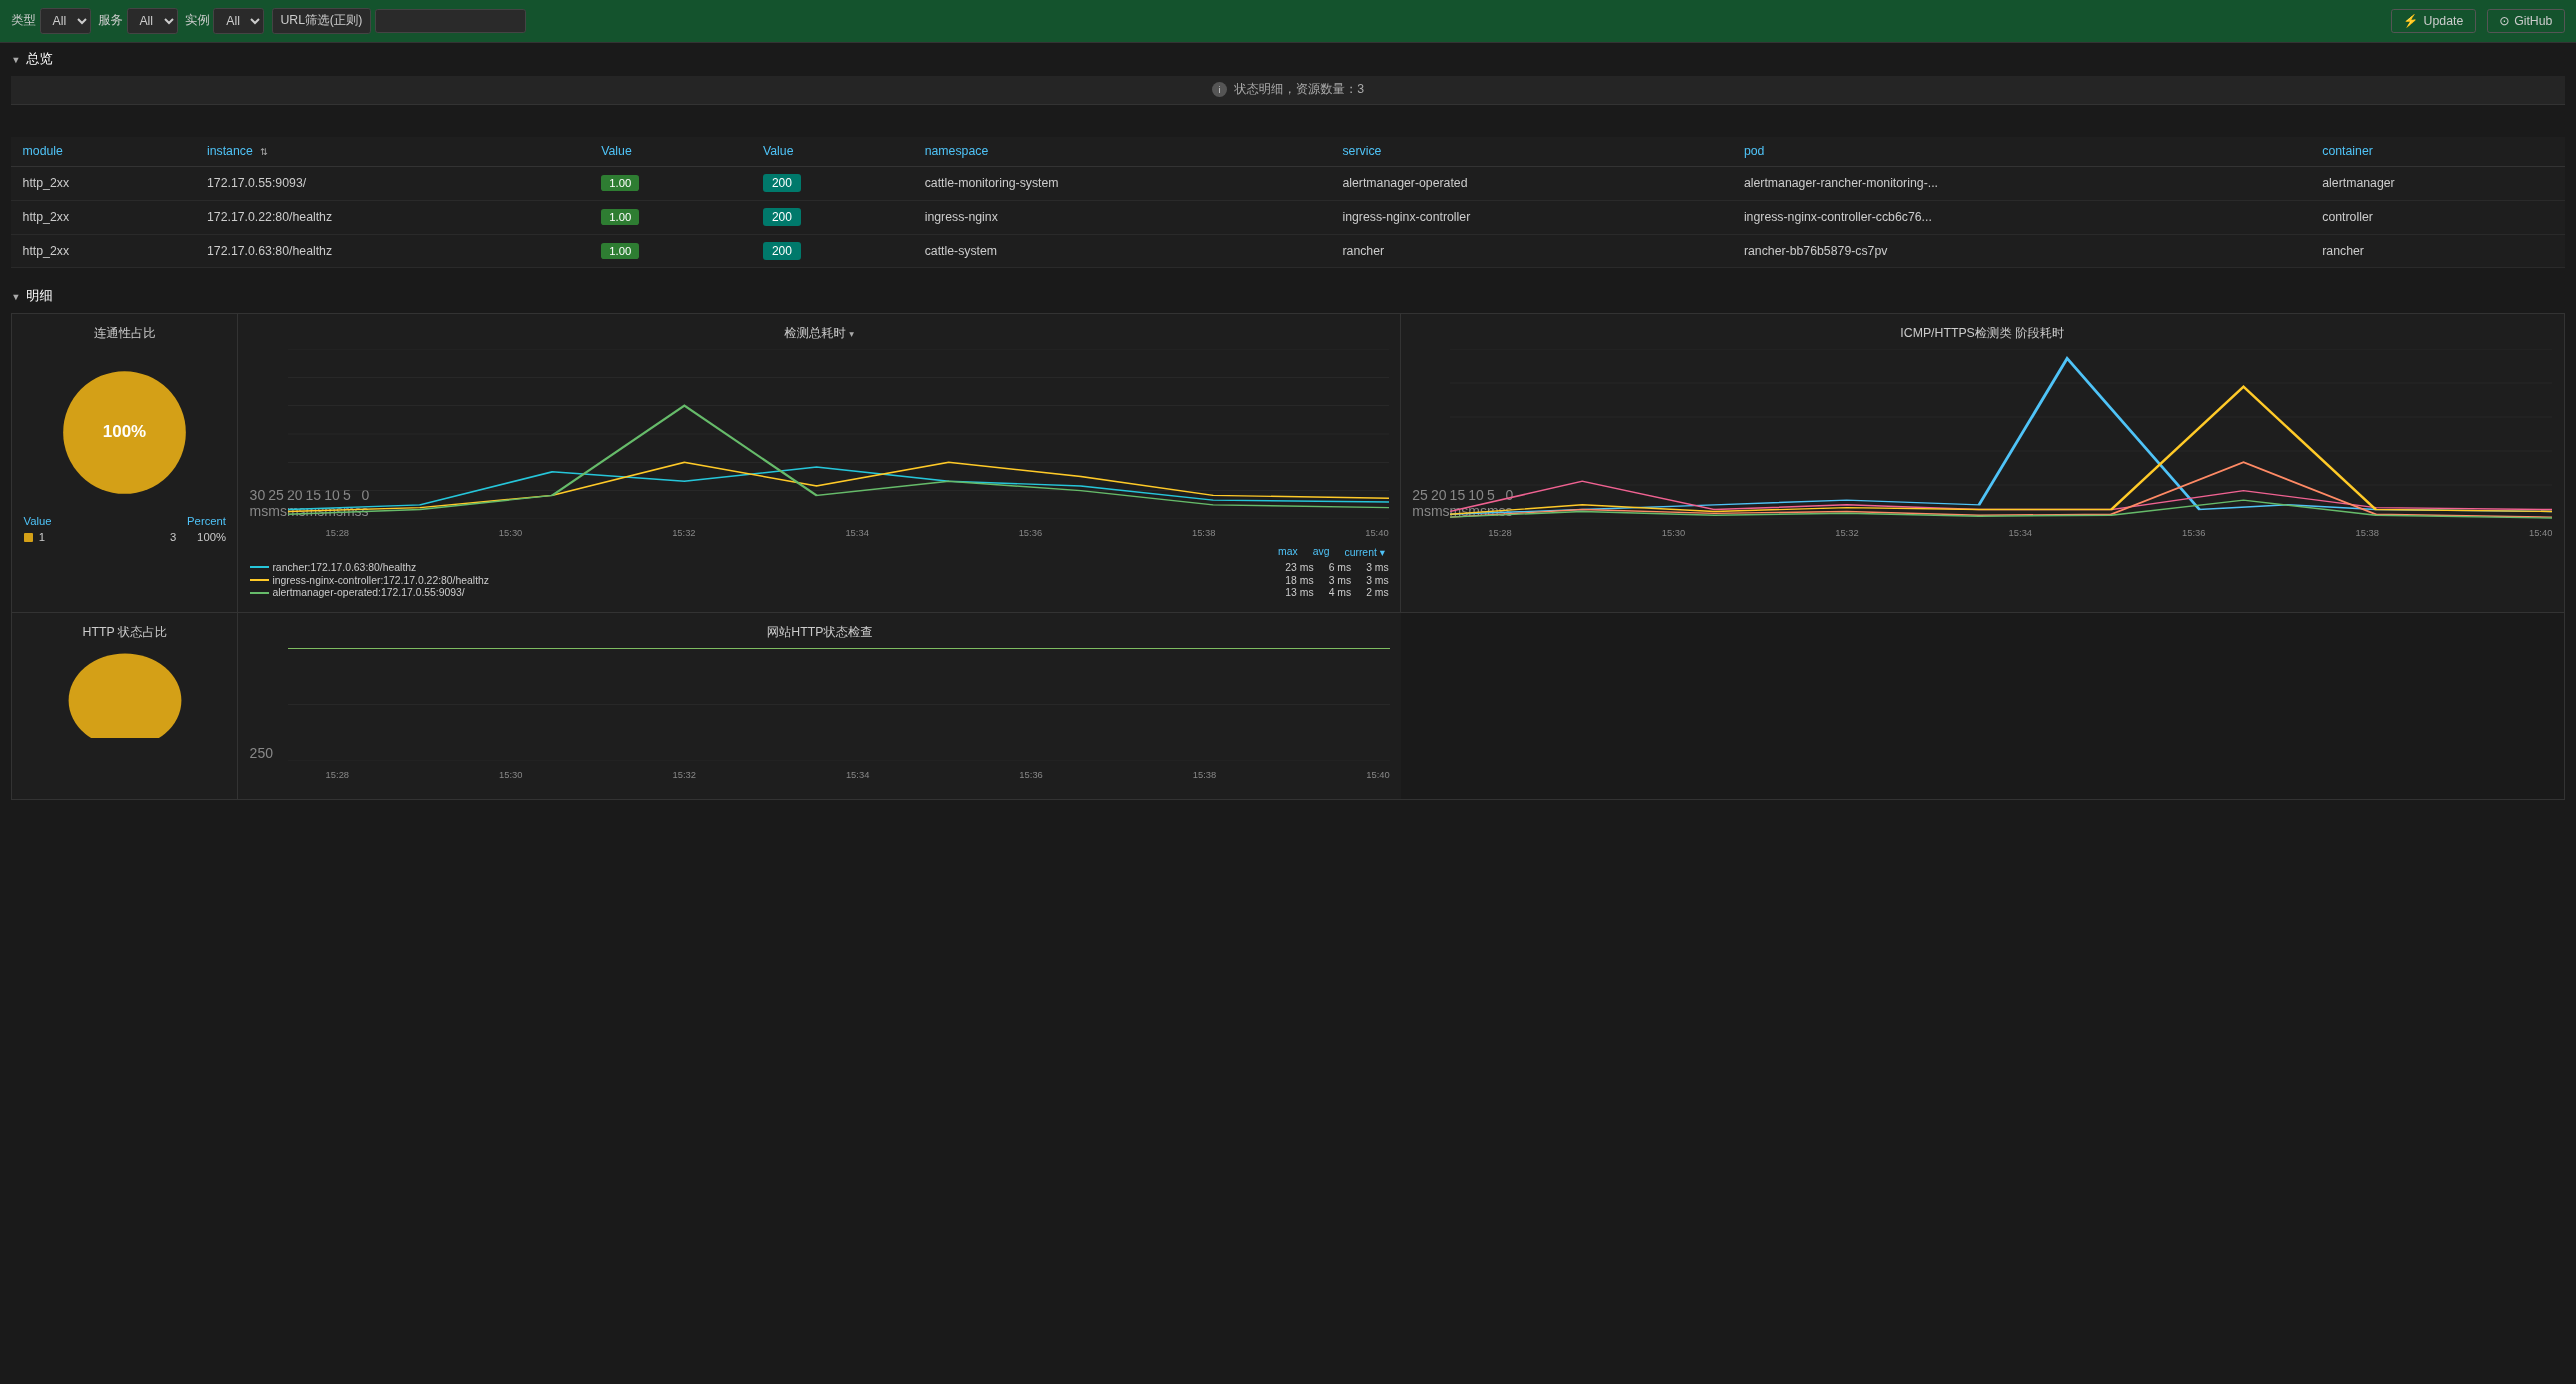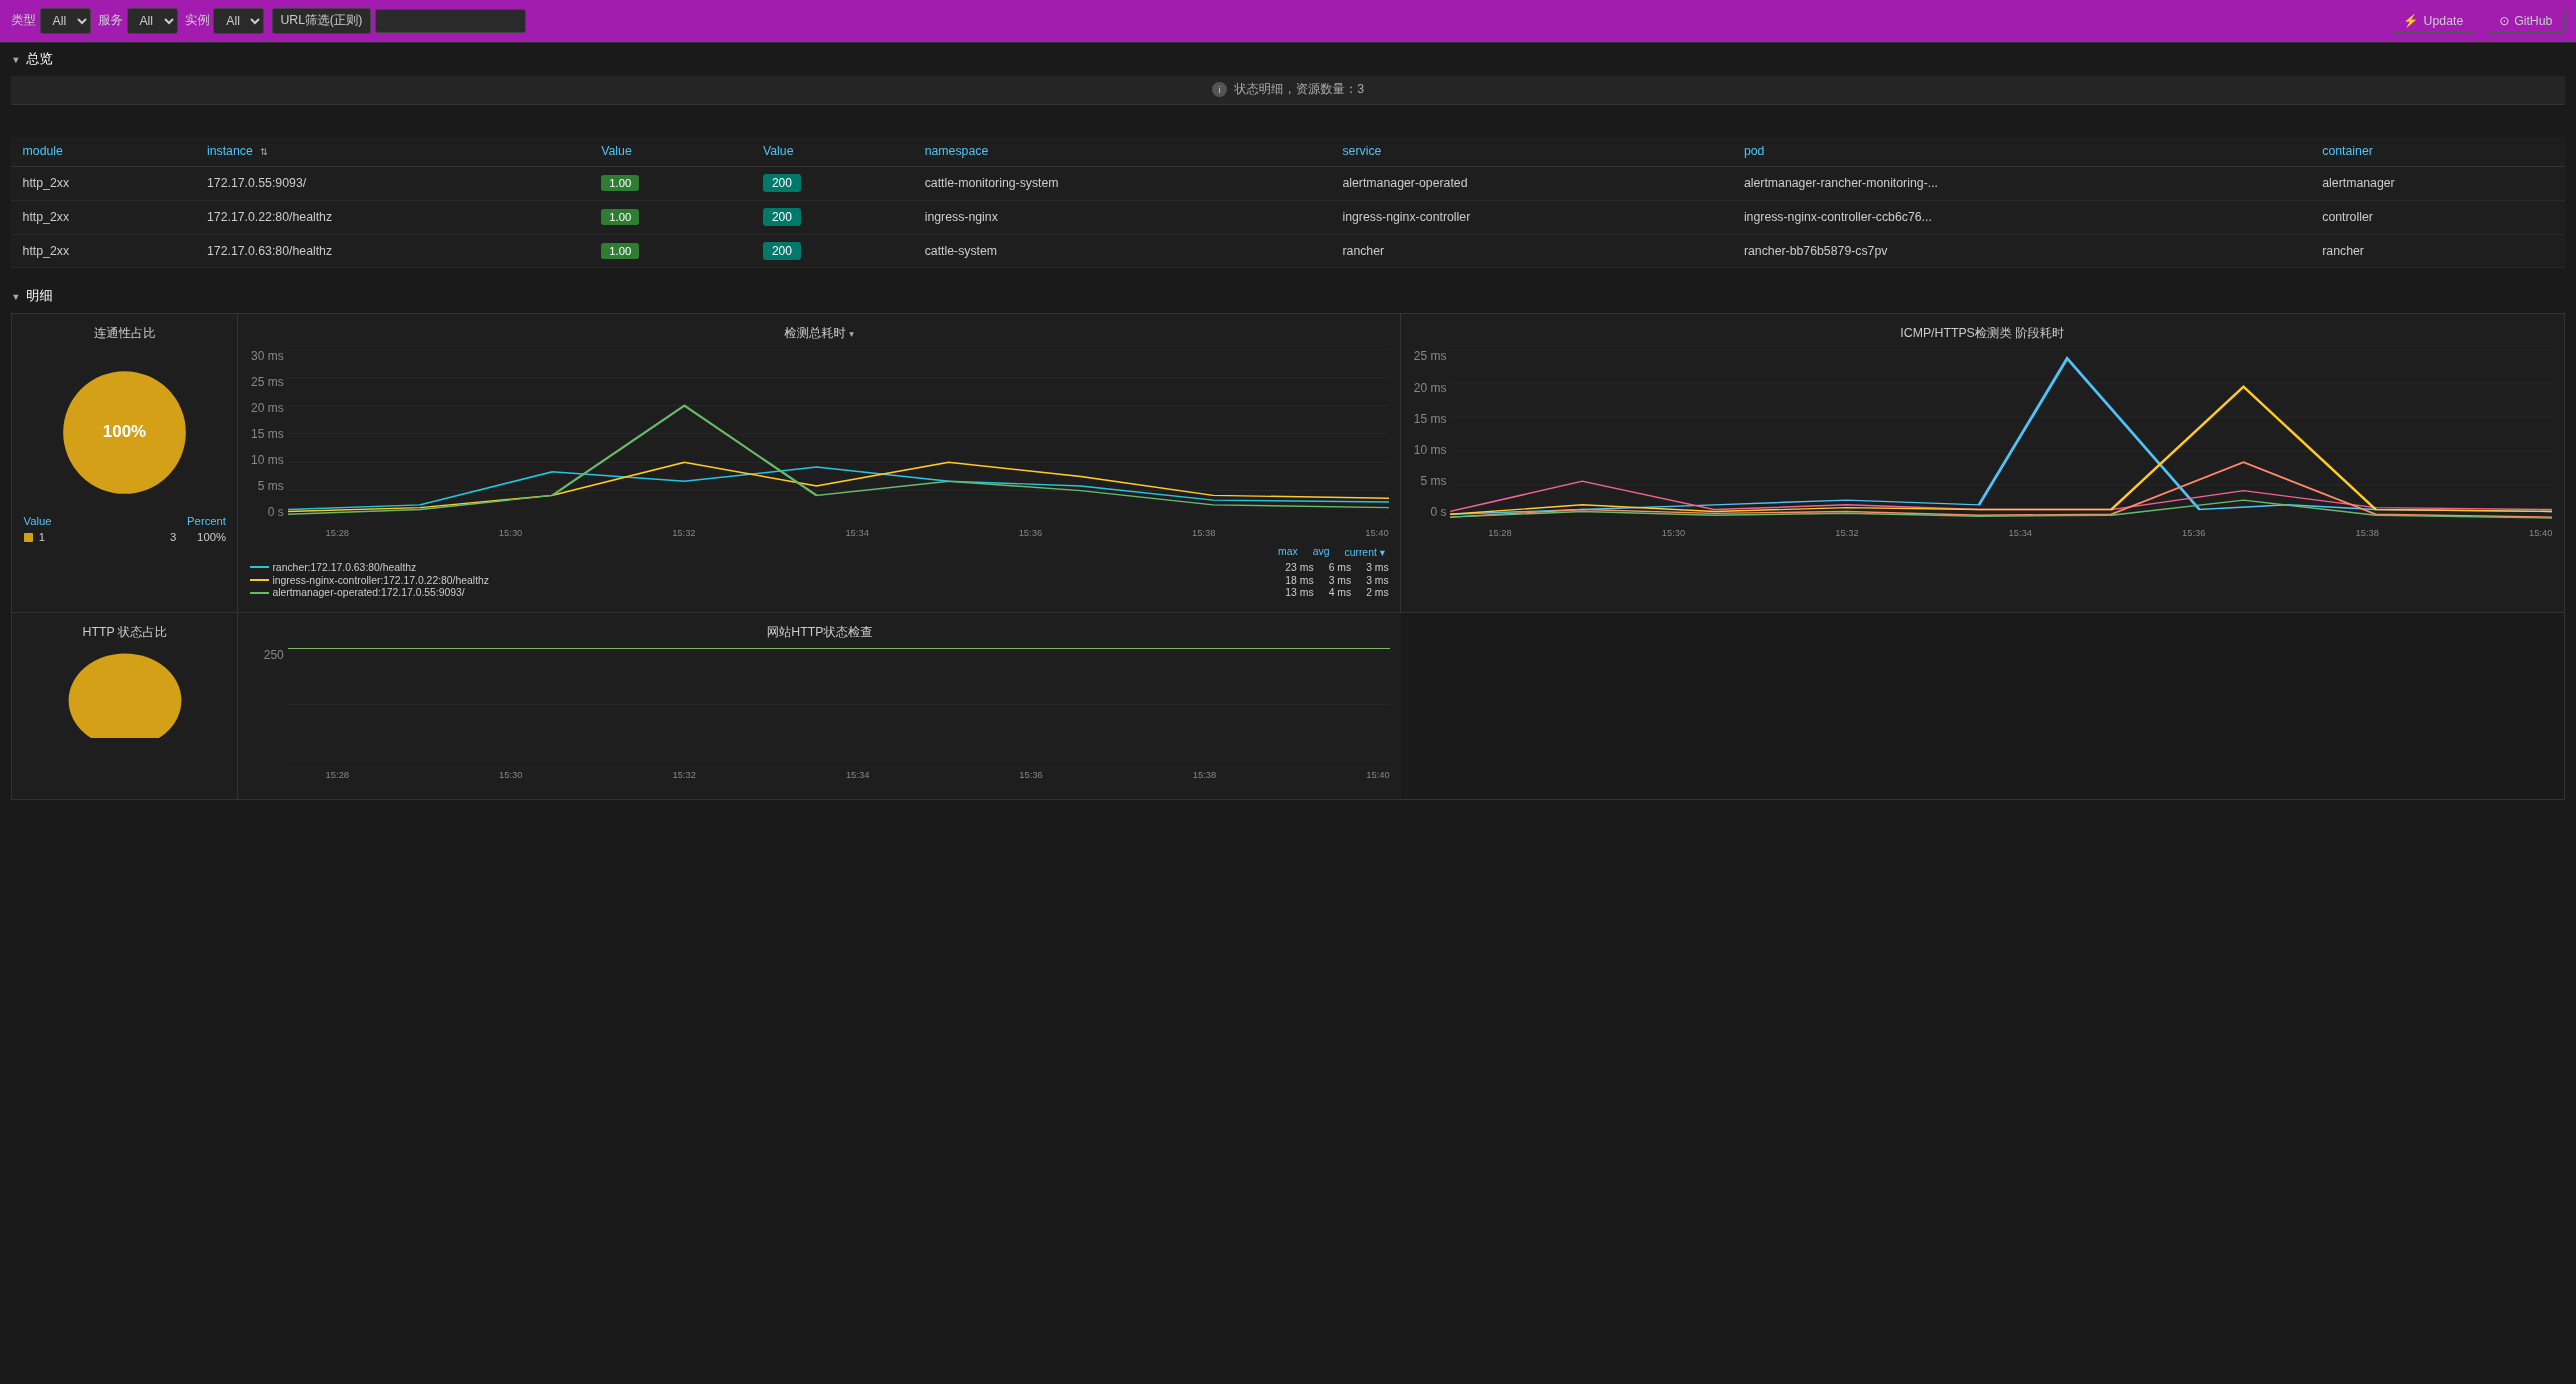--- a/index.html
+++ b/index.html
@@ -11,21 +11,21 @@
       min-height: 100vh;
       overflow-x: hidden;
     }
 
     
     .top-bar {
       display: flex;
       align-items: center;
       gap: 7.5px;
       padding: 7.5px 11.3px;
-      background: #a21caf;
+      background: #14532d;
       border-bottom: 0.9px solid #333;
       flex-wrap: wrap;
     }
     .filter-label {
       color: #ccc;
       font-size: 12.3px;
     }
     .filter-select {
       background: #2a2a2a;
       border: 0.9px solid #444;
@@ -234,26 +234,25 @@
       height: 189px;
       margin-bottom: 7.5px;
     }
     .y-axis-labels {
       position: absolute;
       left: 0;
       top: 0;
       bottom: 19px;
       width: 38px;
       display: flex;
-      flex-direction: column;
       justify-content: space-between;
       align-items: flex-end;
       padding-right: 3.8px;
       color: #888;
-      font-size: 12px;
+      font-size: 14px;
     }
     .x-axis-labels {
       display: flex;
       justify-content: space-between;
       padding-left: 38px;
       color: #888;
       font-size: 9.4px;
     }
     .chart-legend {
       margin-top: 3.8px;

